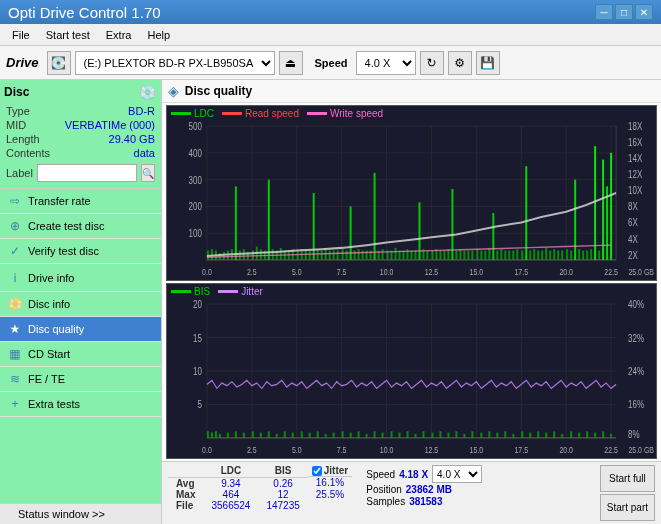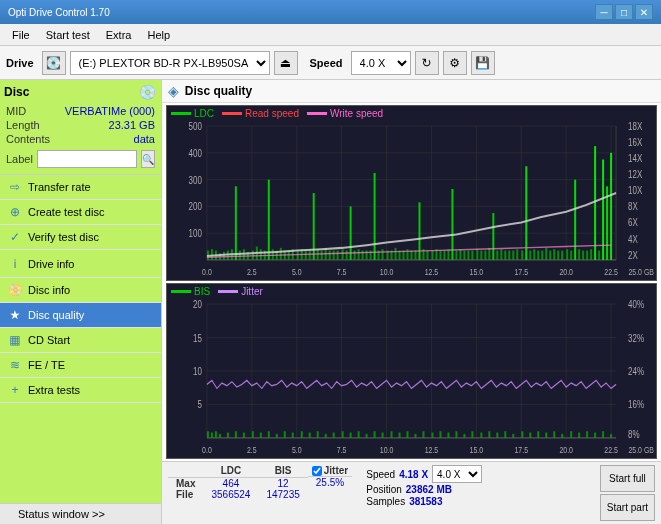--- a/index.html
+++ b/index.html
@@ -8,21 +8,21 @@
     
     .title-bar {
       background: linear-gradient(to bottom, #4a90d9, #357abd);
       color: white;
       display: flex;
       align-items: center;
       justify-content: space-between;
       padding: 4px 8px;
       height: 24px;
     }
-    .title-bar-title { font-size: 10px; font-weight: normal; }
+    .title-bar-title { font-size: 15px; font-weight: normal; }
     .title-bar-controls { display: flex; gap: 2px; }
     .title-bar-btn {
       width: 18px; height: 16px;
       background: #5a9fd4;
       border: 1px solid #4080b0;
       color: white;
       font-size: 10px;
       cursor: pointer;
       display: flex; align-items: center; justify-content: center;
     }
@@ -45,21 +45,21 @@
     
     .toolbar {
       background: #f5f5f5;
       border-bottom: 1px solid #ccc;
       display: flex;
       align-items: center;
       padding: 3px 6px;
       gap: 4px;
       height: 34px;
     }
-    .toolbar-label { font-size: 11px; font-weight: bold; margin-right: 4px; }
+    .toolbar-label { font-size: 13px; font-weight: bold; margin-right: 4px; font-style: italic; }
     .drive-select {
       font-size: 11px;
       padding: 2px 4px;
       border: 1px solid #aaa;
       background: white;
       height: 24px;
       width: 200px;
     }
     .toolbar-icon-btn {
       width: 24px; height: 24px;
@@ -81,21 +81,21 @@
 
     
     .main-content {
       display: flex;
       height: calc(524px - 24px - 22px - 34px);
     }
 
     
     .sidebar {
       width: 162px;
-      background: #bef264;
+      background: #86efac;
       border-right: 1px solid #ccc;
       display: flex;
       flex-direction: column;
       flex-shrink: 0;
     }
 
     
     .disc-panel {
       padding: 4px;
       border-bottom: 1px solid #ccc;
@@ -281,26 +281,30 @@
 <div class="main-content">
 
   <div class="sidebar">
 
     <div class="disc-panel">
       <div class="disc-panel-header">
         <span class="disc-label">Disc</span>
         <span class="disc-icon">💿</span>
       </div>
       <div class="disc-info-row">
+        <span class="disc-info-key">Type</span>
+        <span class="disc-info-val">BD-R</span>
+      </div>
+      <div class="disc-info-row">
         <span class="disc-info-key">MID</span>
         <span class="disc-info-val">VERBATIMe (000)</span>
       </div>
       <div class="disc-info-row">
         <span class="disc-info-key">Length</span>
-        <span class="disc-info-val">23.31 GB</span>
+        <span class="disc-info-val">29.40 GB</span>
       </div>
       <div class="disc-info-row">
         <span class="disc-info-key">Contents</span>
         <span class="disc-info-val">data</span>
       </div>
       <div class="label-row">
         <span class="disc-info-key">Label</span>
         <input class="label-input" type="text" style="">
         <button class="label-btn">🔍</button>
       </div>
@@ -652,20 +656,26 @@
               <th>LDC</th>
               <th>BIS</th>
               <th style="display:flex; align-items:center; gap:2px; padding: 0 4px;">
                 <input type="checkbox" checked="" style="width: 10px; height: 10px;">
                 <span>Jitter</span>
               </th>
             </tr>
           </thead>
           <tbody>
             <tr>
+              <td class="row-label">Avg</td>
+              <td>9.34</td>
+              <td>0.26</td>
+              <td>16.1%</td>
+            </tr>
+            <tr>
               <td class="row-label">Max</td>
               <td>464</td>
               <td>12</td>
               <td>25.5%</td>
             </tr>
             <tr>
               <td class="row-label">File</td>
               <td>3566524</td>
               <td>147235</td>
               <td></td>

